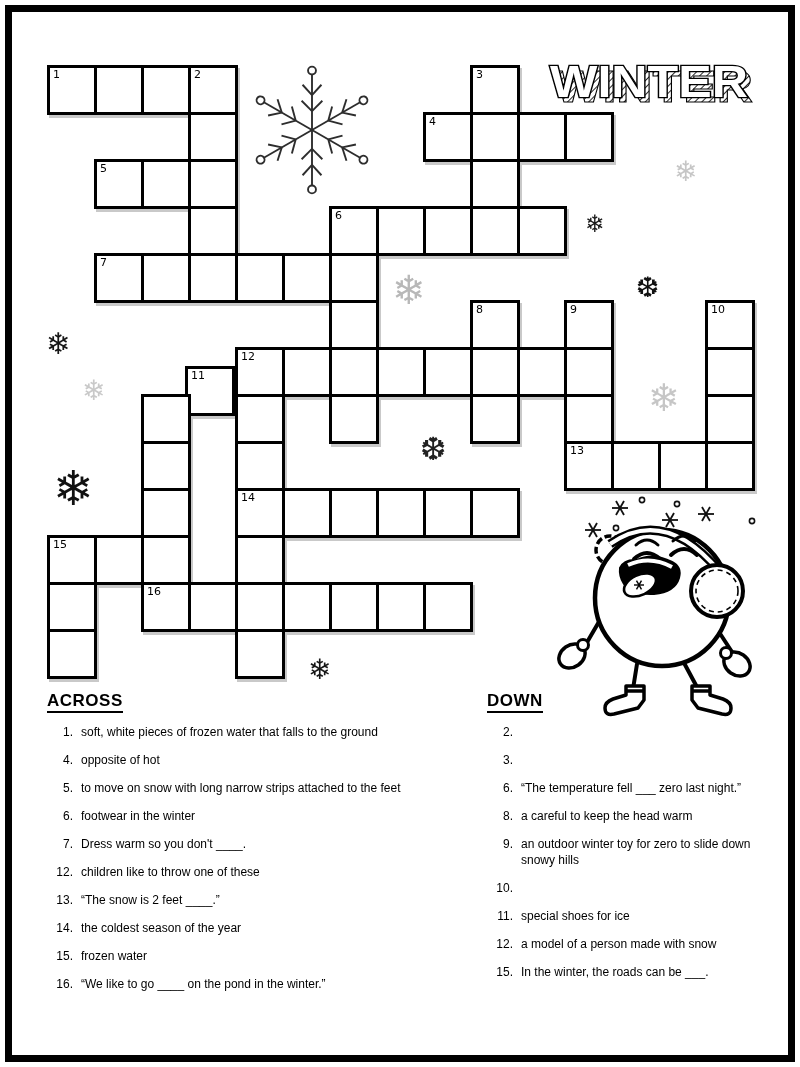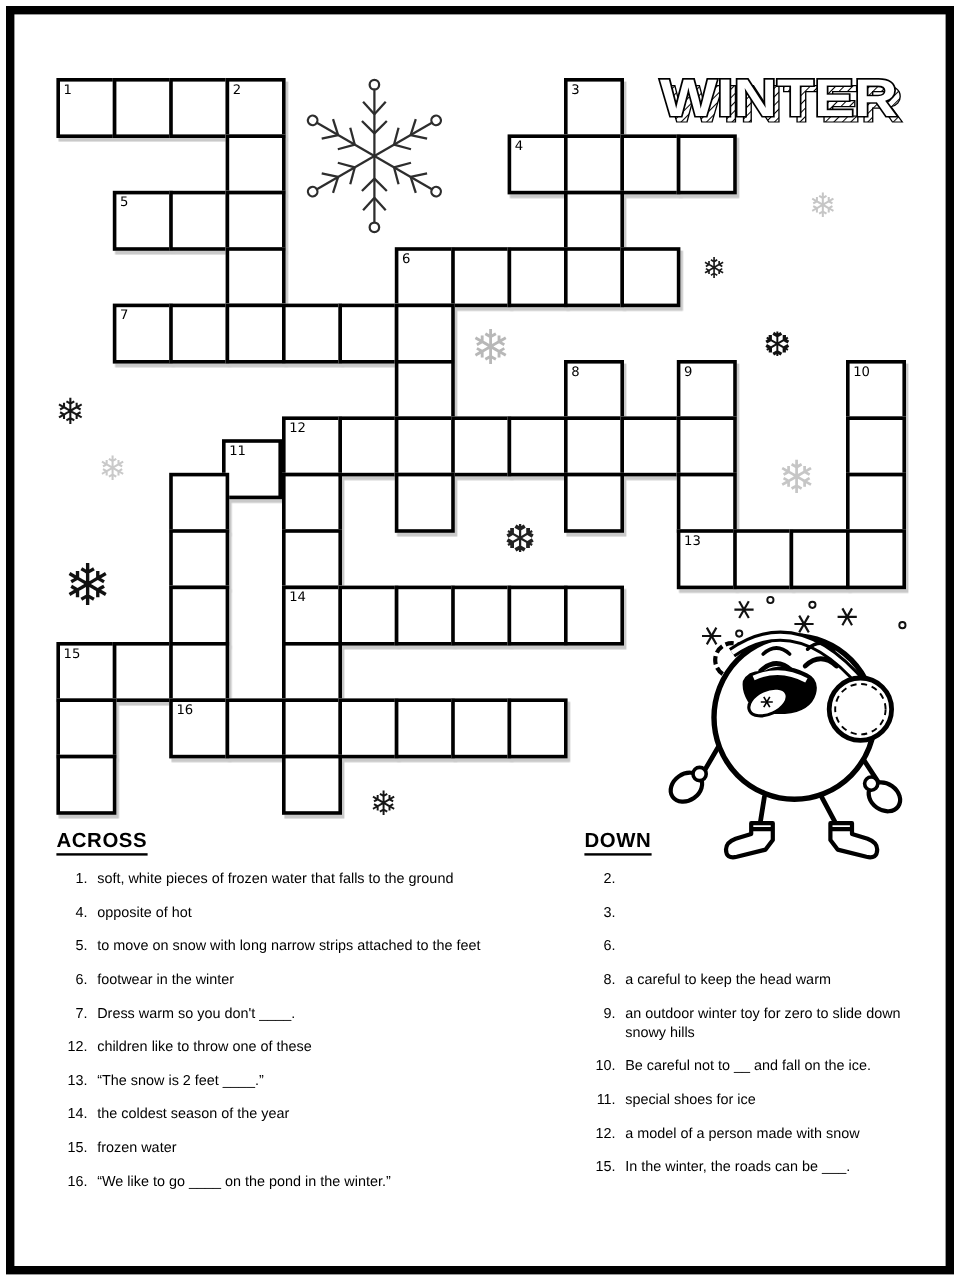--- a/index.html
+++ b/index.html
@@ -320,32 +320,32 @@
     <h2><span>DOWN</span></h2>
     <div>
         <div class="clue">
           <span class="cluenum">2.</span>
         </div>
         <div class="clue">
           <span class="cluenum">3.</span>
         </div>
         <div class="clue">
           <span class="cluenum">6.</span>
+          <span class="cluetext">“The temperature fell ___ zero last night.”</span>
         </div>
         <div class="clue">
           <span class="cluenum">8.</span>
           <span class="cluetext">a careful to keep the head warm</span>
         </div>
         <div class="clue">
           <span class="cluenum">9.</span>
           <span class="cluetext">an outdoor winter toy for zero to slide down snowy hills</span>
         </div>
         <div class="clue">
           <span class="cluenum">10.</span>
-          <span class="cluetext">Be careful not to __ and fall on the ice.</span>
         </div>
         <div class="clue">
           <span class="cluenum">11.</span>
           <span class="cluetext">special shoes for ice</span>
         </div>
         <div class="clue">
           <span class="cluenum">12.</span>
           <span class="cluetext">a model of a person made with snow</span>
         </div>
         <div class="clue">

